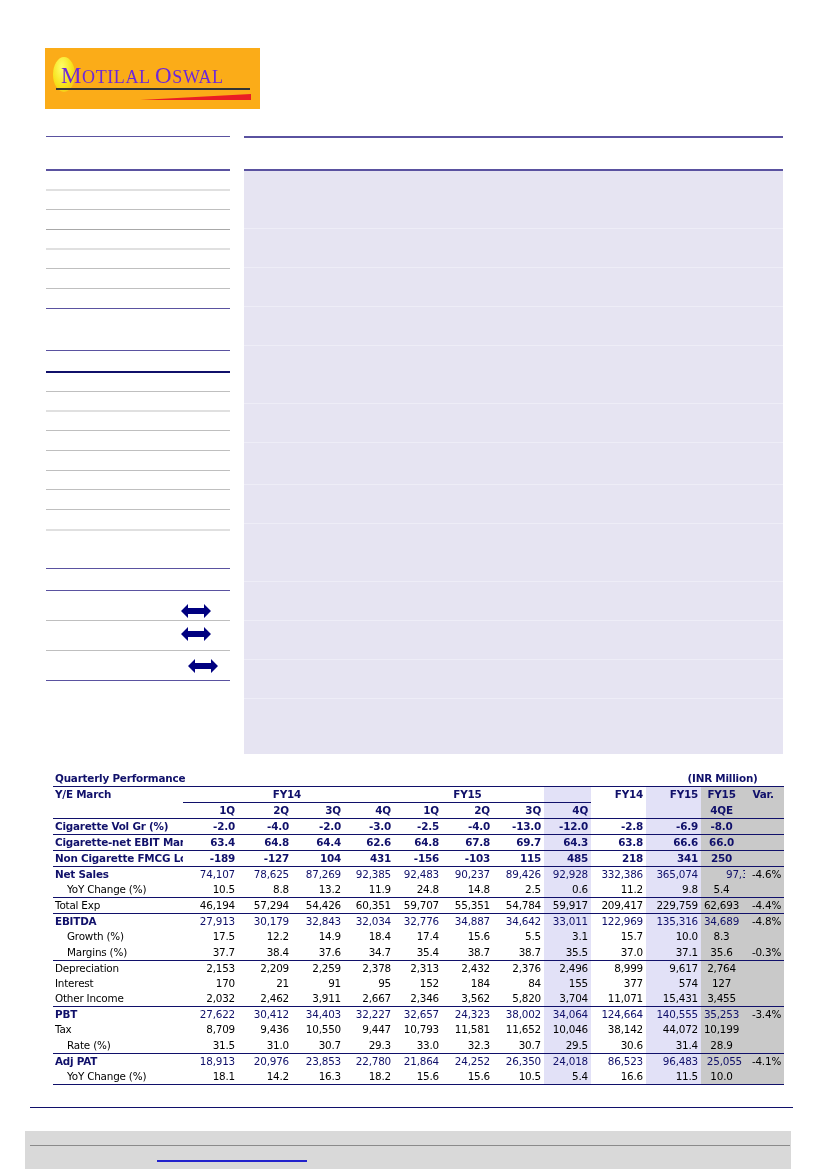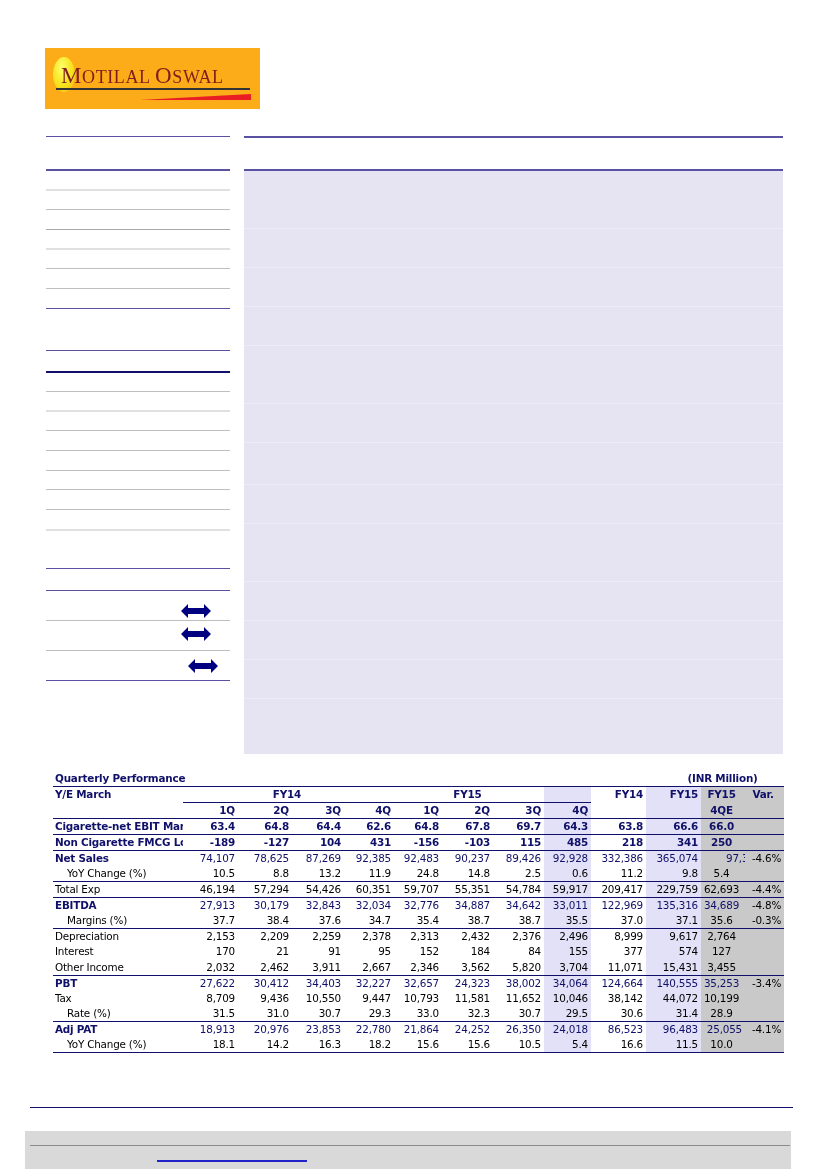--- a/index.html
+++ b/index.html
@@ -11,21 +11,21 @@
     position: absolute; left: 45px; top: 48px; width: 215px; height: 61px;
     background: #fbac18; overflow: hidden;
   }
   .logo .sphere {
     position: absolute; left: 8px; top: 9px; width: 22px; height: 35px;
     border-radius: 50%;
     background: radial-gradient(ellipse at 40% 30%, #ffff6a 0%, #f6e11a 55%, #f2b41a 100%);
   }
   .logo .brand {
     position: absolute; left: 16px; top: 15px;
-    font-family: "Liberation Serif", serif; font-size: 18px; color: #7f1d1d;
+    font-family: "Liberation Serif", serif; font-size: 18px; color: #6d28d9;
     letter-spacing: 0.6px; white-space: nowrap;
   }
   .logo .brand .big { font-size: 23px; }
   .logo .underline {
     position: absolute; left: 11px; top: 40px; width: 194px; height: 2px; background: #333;
   }
   .logo .swoosh {
     position: absolute; left: 95px; top: 46px; width: 0; height: 0;
     border-right: 111px solid #ea1d24;
     border-top: 6px solid transparent;
@@ -179,20 +179,35 @@
       <td class="bold blue" style="border-top:1px solid #10106a">3Q</td>
       <td class="bold blue sh4q" style="border-top:1px solid #10106a">4Q</td>
       <td></td>
       <td class="shfy15"></td>
       <td class="bold blue shest" style="text-align:center">4QE</td>
       <td class="shest"></td>
     </tr>
     </tbody>
       <tbody id="tbody">
         <tr class="bt">
+          <td class="lbl blue bold">Cigarette Vol Gr (%)</td>
+          <td class="blue bold">-2.0</td>
+          <td class="blue bold">-4.0</td>
+          <td class="blue bold">-2.0</td>
+          <td class="blue bold">-3.0</td>
+          <td class="blue bold">-2.5</td>
+          <td class="blue bold">-4.0</td>
+          <td class="blue bold">-13.0</td>
+          <td class="blue bold sh4q">-12.0</td>
+          <td class="blue bold">-2.8</td>
+          <td class="blue bold shfy15">-6.9</td>
+          <td class="blue bold shest" style="text-align: center;">-8.0</td>
+          <td class="bold shest"></td>
+        </tr>
+        <tr class="bt">
           <td class="lbl blue bold">Cigarette-net EBIT Margi</td>
           <td class="blue bold">63.4</td>
           <td class="blue bold">64.8</td>
           <td class="blue bold">64.4</td>
           <td class="blue bold">62.6</td>
           <td class="blue bold">64.8</td>
           <td class="blue bold">67.8</td>
           <td class="blue bold">69.7</td>
           <td class="blue bold sh4q">64.3</td>
           <td class="blue bold">63.8</td>
@@ -269,20 +284,35 @@
           <td class="blue">32,776</td>
           <td class="blue">34,887</td>
           <td class="blue">34,642</td>
           <td class="blue sh4q">33,011</td>
           <td class="blue">122,969</td>
           <td class="blue shfy15">135,316</td>
           <td class="blue shest" style="text-align: center;">34,689</td>
           <td class="shest">-4.8%</td>
         </tr>
         <tr>
+          <td class="lbl indent">Growth (%)</td>
+          <td>17.5</td>
+          <td>12.2</td>
+          <td>14.9</td>
+          <td>18.4</td>
+          <td>17.4</td>
+          <td>15.6</td>
+          <td>5.5</td>
+          <td class="sh4q">3.1</td>
+          <td>15.7</td>
+          <td class="shfy15">10.0</td>
+          <td class="shest" style="text-align: center;">8.3</td>
+          <td class="shest"></td>
+        </tr>
+        <tr>
           <td class="lbl indent">Margins (%)</td>
           <td>37.7</td>
           <td>38.4</td>
           <td>37.6</td>
           <td>34.7</td>
           <td>35.4</td>
           <td>38.7</td>
           <td>38.7</td>
           <td class="sh4q">35.5</td>
           <td>37.0</td>

